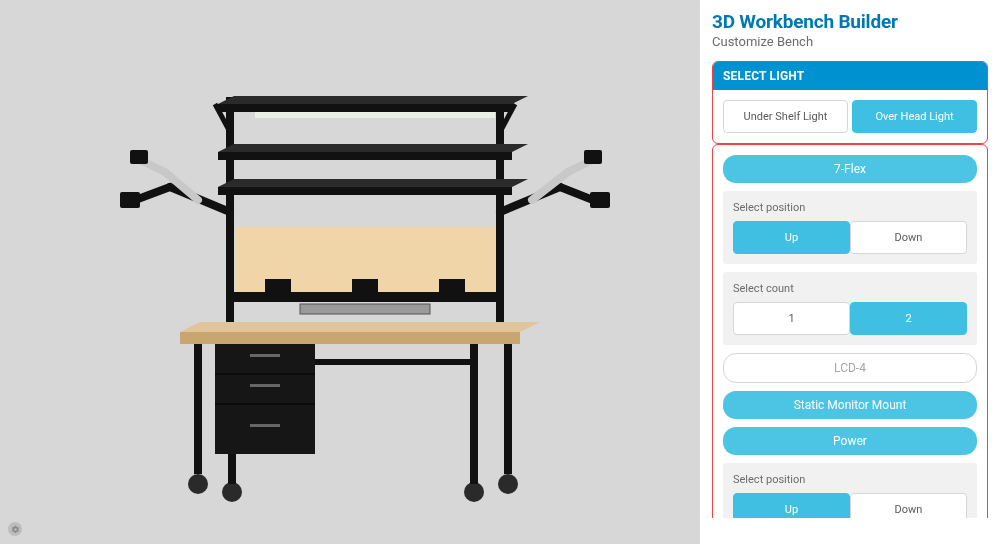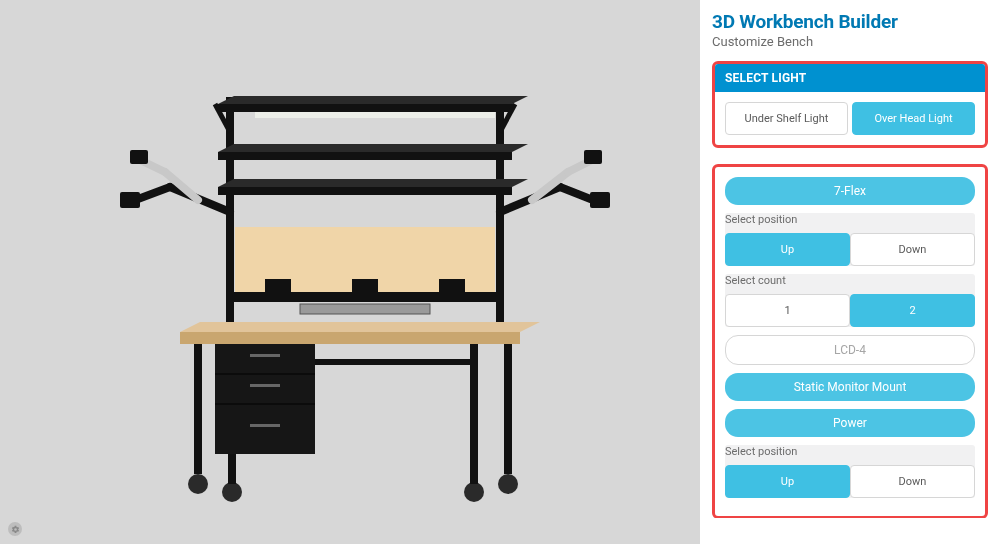--- a/index.html
+++ b/index.html
@@ -47,23 +47,22 @@
       color: #0079b3;
       letter-spacing: -0.2px;
     }
     .subtitle {
       font-size: 13px;
       color: #6c6c6c;
       margin-top: 1px;
       margin-bottom: 12px;
     }
     .panel {
-      border: 3px solid #ef4444;
+      border: 1px solid #ef4444;
       border-radius: 6px;
-      margin-bottom: 16px;
       overflow: hidden;
       background: #fff;
     }
     .panel-header {
       background: #0091d0;
       color: #fff;
       font-size: 12px;
       font-weight: 700;
       padding: 7px 10px;
       letter-spacing: 0.2px;
@@ -102,20 +101,21 @@
       cursor: pointer;
     }
     .accessory-header.outline {
       background: #fff;
       border: 1px solid #d6d6d6;
       color: #a6a6a6;
     }
     .sub-panel {
       background: #f1f1f2;
       border-radius: 3px;
+      padding: 10px;
       margin-bottom: 8px;
     }
     .sub-label {
       font-size: 11px;
       color: #6c6c6c;
       margin-bottom: 7px;
     }
     .two-btn { display: flex; }
     .two-btn .pill-button { font-size: 11px; }
     

